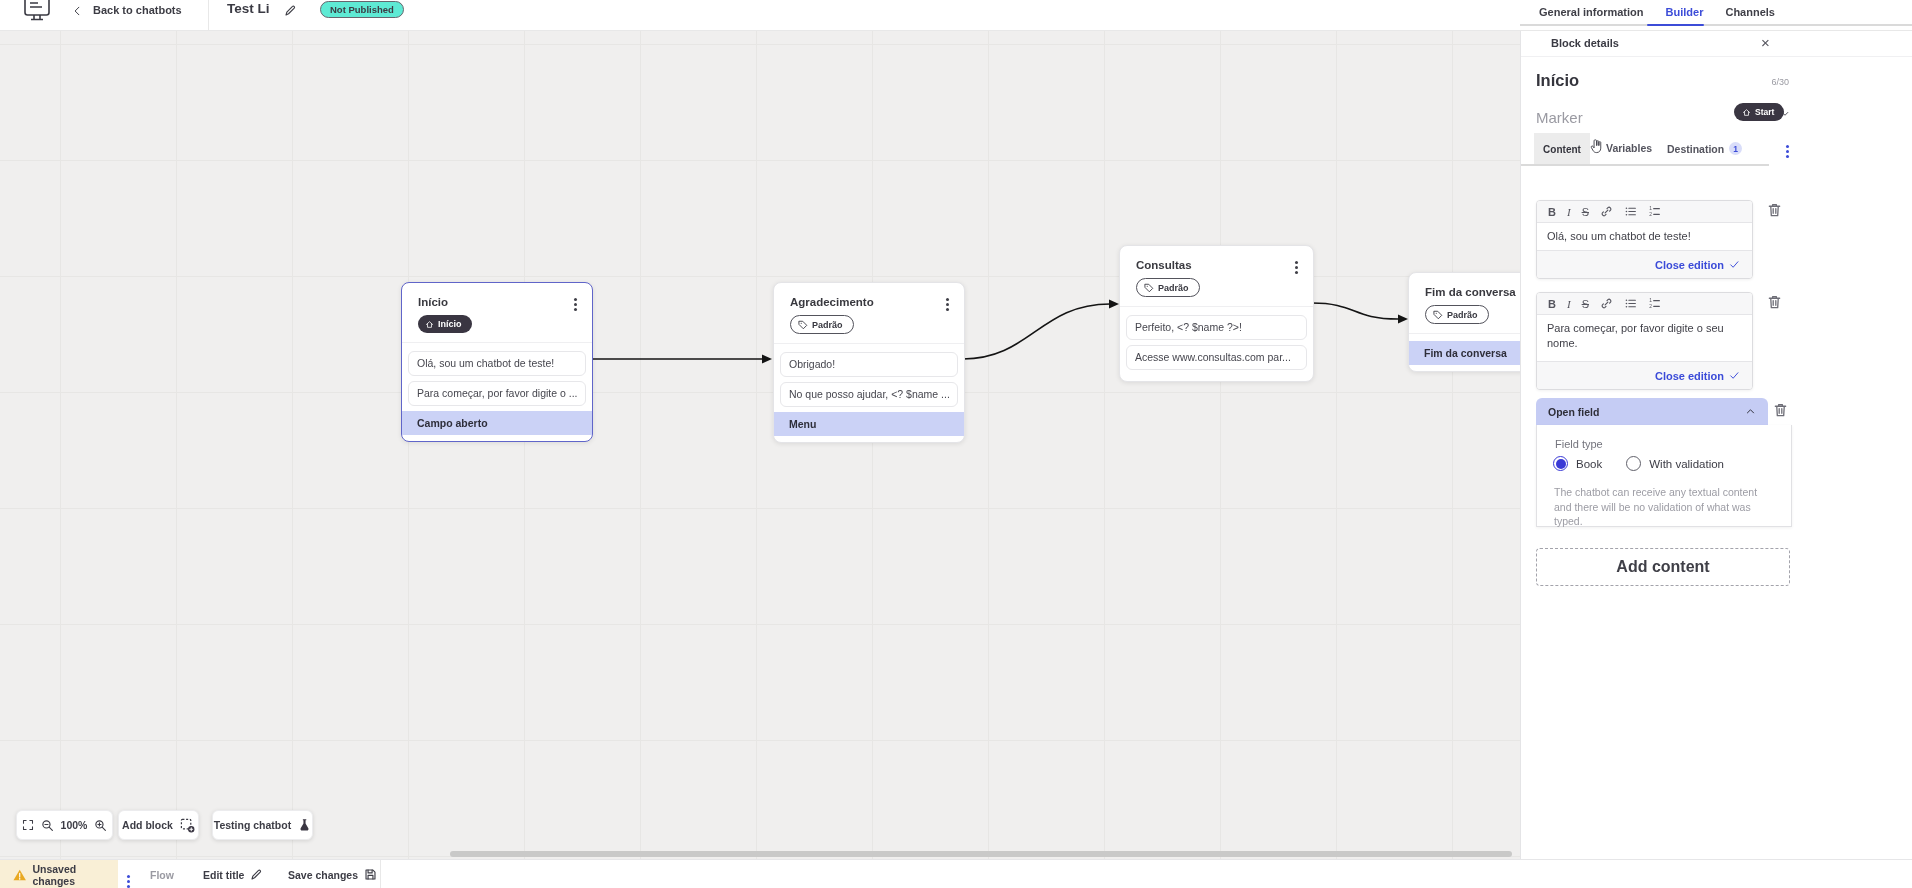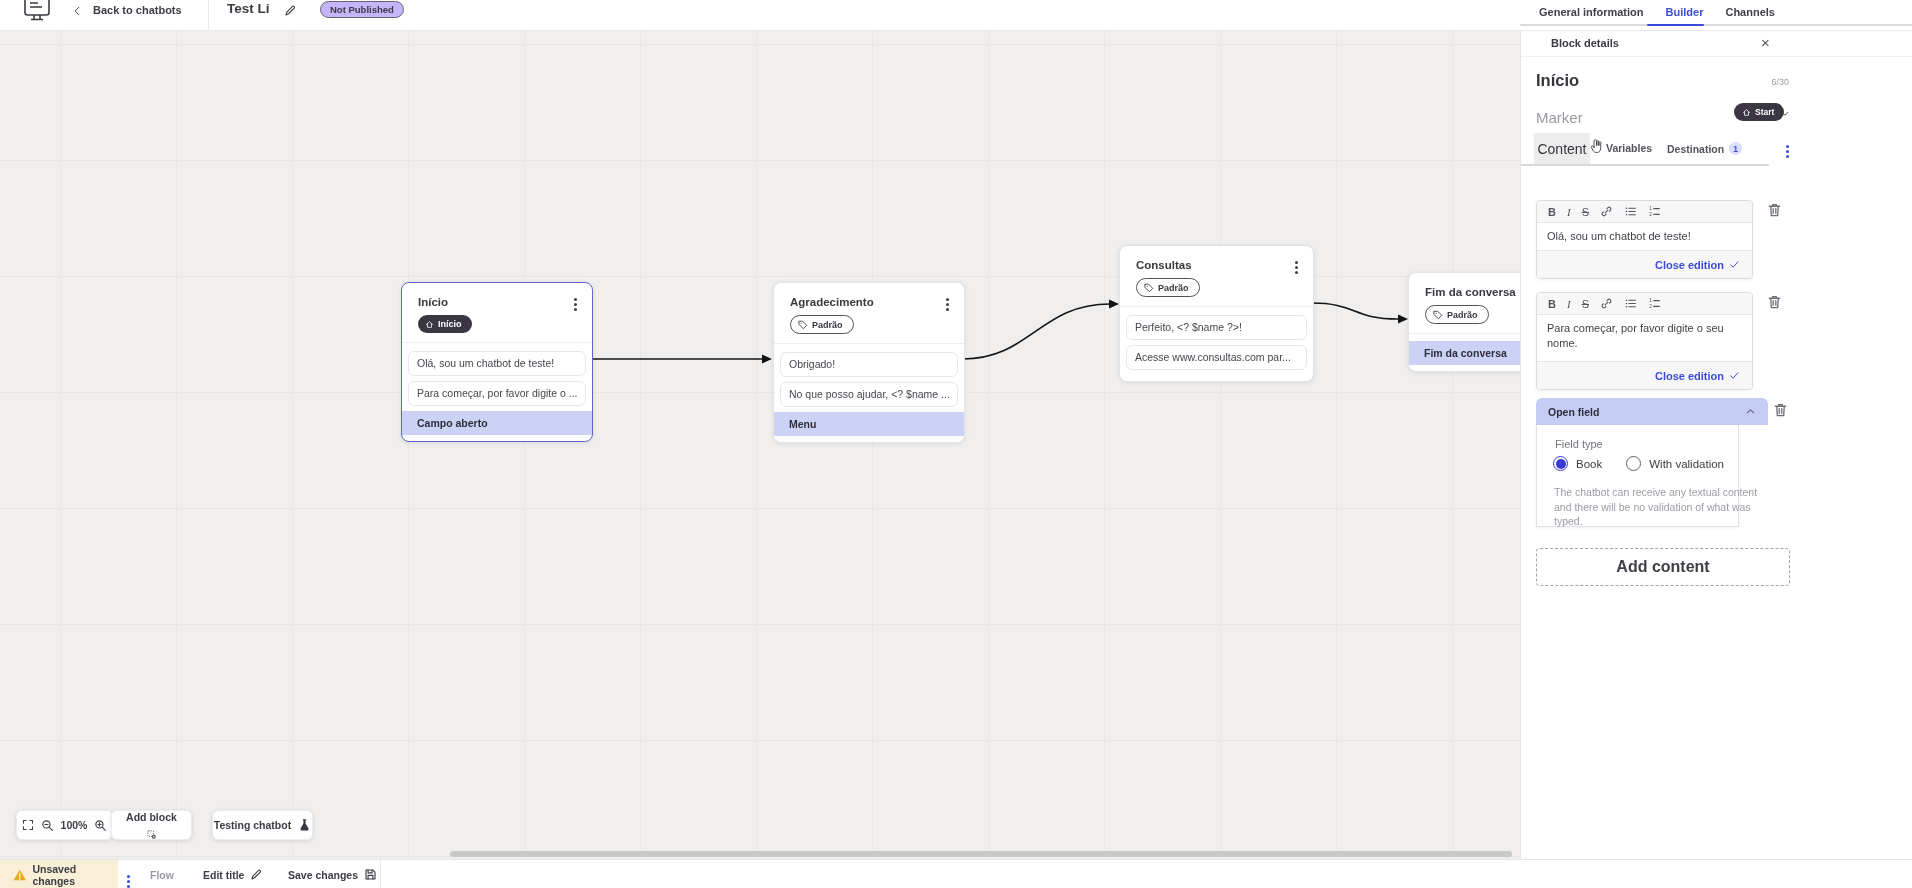--- a/index.html
+++ b/index.html
@@ -35,41 +35,41 @@
 
   
   .topbar{position:absolute;left:0;top:0;width:1912px;height:30px;background:#fff;border-bottom:1px solid #e8e8e8;z-index:20;text-align:right;}
   .logo{position:absolute;left:22px;top:-6px;color:#3a3a43;}
   .backchev{position:absolute;left:72px;top:4px;color:#3a3a43;}
   .backlbl{position:absolute;left:93px;top:4px;font-size:11px;font-weight:700;color:#3c3c44;}
   .tdiv{position:absolute;left:208px;top:0;width:1px;height:30px;background:#e8e8e8;}
   .doc-title{position:absolute;left:227px;top:1px;font-size:13.5px;font-weight:700;color:#3a3a43;}
   .pencil-top{position:absolute;left:284px;top:4px;color:#3f3f47;}
   .npub{position:absolute;left:320px;top:1px;height:15px;line-height:15px;border:1px solid #66666e;border-radius:9px;
-        padding:0 9px;font-size:9.5px;font-weight:600;color:#3c3c44;background:#c4b5fd;}
+        padding:0 9px;font-size:9.5px;font-weight:600;color:#3c3c44;background:#5eead4;}
   .toptabs{position:absolute;left:1539px;top:6px;display:flex;gap:22px;font-size:11px;font-weight:700;color:#3f3f47;}
   .toptab.active{color:#3c4cd8;}
   .tab-track{position:absolute;left:1520px;top:24px;width:392px;height:2px;background:#dadada;}
   .tab-track-blue{position:absolute;left:1647px;top:23.5px;width:57px;height:2.5px;background:#3c4cd8;border-radius:2px;}
 
   
   .panel{position:absolute;left:1520px;top:30px;width:392px;height:858px;background:#fff;
          border-left:1px solid #e4e4e6;z-index:10;}
   .pd{position:absolute;}
   .pd-head{left:0;top:0;width:392px;height:26px;border-bottom:1px solid #f0f0f2;}
   .pd-head .lbl{position:absolute;left:10px;top:7px;font-size:11px;font-weight:600;color:#3a3a43;margin-left:20px;}
   .pd-close{position:absolute;left:240px;top:2px;font-size:15px;color:#55555e;line-height:22px;}
   .pd-title{left:15px;top:41px;font-size:16.5px;font-weight:700;color:#35353d;}
   .pd-counter{left:228px;top:47px;width:40px;text-align:right;font-size:9px;color:#9a9aa2;}
   .pd-marker-lbl{left:15px;top:79px;font-size:15px;color:#9a9aa2;}
   .pd-start{left:213px;top:73px;display:inline-flex;align-items:center;gap:4px;background:#3a3642;color:#fff;
         border-radius:10px;padding:3px 10px 3px 8px;font-size:8.5px;font-weight:700;line-height:12px;}
   .pd-start-chev{left:259px;top:79px;color:#3a3a43;}
   .ptab-content{left:13px;top:103px;width:56px;height:32px;background:#ececec;display:flex;align-items:center;
-        justify-content:center;font-size:14px;font-weight:400;color:#35353d;}
+        justify-content:center;font-size:10px;font-weight:700;color:#35353d;}
   .ptab{font-size:10.5px;font-weight:600;color:#54545e;}
   .ptab-vars{left:85px;top:112px;}
   .ptab-dest{left:146px;top:112px;display:flex;gap:5px;align-items:center;}
   .pbadge{width:13px;height:13px;border-radius:50%;background:#d9ddf9;color:#3c4cd8;font-size:8.5px;font-weight:700;
         display:flex;align-items:center;justify-content:center;}
   .pdots{left:265px;top:113px;color:#3c4cd8;}
   .ptab-underline{left:0;top:134px;width:248px;height:1.5px;background:#dadada;}
 
   .edcard{left:15px;width:215px;border:1px solid #dcdcdf;border-radius:4px;background:#fff;
         box-shadow:0 1px 3px rgba(0,0,0,.06);overflow:hidden;}
@@ -79,21 +79,21 @@
   .tbI{font-size:11px;font-style:italic;font-family:"Liberation Serif",serif;}
   .tbS{font-size:11px;text-decoration:line-through;}
   .ed-text{padding:6px 10px;font-size:11px;line-height:15px;color:#3f3f47;background:#fff;}
   .ed-foot{height:27px;background:#f7f7f8;border-top:1px solid #e5e5e8;display:flex;justify-content:flex-end;
         align-items:center;gap:5px;padding:0 12px;color:#3b4bd8;font-weight:700;font-size:11px;}
   .trash{position:absolute;color:#6d6d76;}
 
   .of-head{left:15px;top:368px;width:232px;height:27px;background:#c5ccf4;border-radius:6px 6px 0 0;
         display:flex;align-items:center;justify-content:space-between;padding:0 12px;box-sizing:border-box;
         font-size:10.5px;font-weight:600;color:#2e2e38;}
-  .of-body{left:15px;top:395px;width:203px;height:102px;background:#fff;border:1px solid #e1e1e4;border-top:none;
+  .of-body{left:15px;top:395px;width:256px;height:102px;background:#fff;border:1px solid #e1e1e4;border-top:none;
         box-sizing:border-box;box-shadow:0 1px 3px rgba(0,0,0,.06);}
   .of-label{position:absolute;left:18px;top:13px;font-size:11px;color:#74747d;}
   .of-radios{position:absolute;left:16px;top:31px;display:flex;align-items:center;gap:8px;font-size:11.5px;color:#3c3c45;}
   .radio{width:15px;height:15px;border-radius:50%;border:1.5px solid #60606a;background:#fff;box-sizing:border-box;position:relative;}
   .radio.sel{border-color:#3a3ad6;}
   .radio.sel::after{content:"";position:absolute;inset:1.5px;border-radius:50%;background:#3a3ad6;}
   .of-desc{position:absolute;left:17px;top:60px;width:212px;font-size:10.5px;line-height:14.5px;color:#9c9ca4;}
   .addcontent{left:15px;top:518px;width:252px;height:36px;border:1.5px dashed #a3a3ab;border-radius:4px;
         display:flex;align-items:center;justify-content:center;font-size:16px;font-weight:600;color:#3f3f47;}
 
@@ -354,21 +354,21 @@
     <svg class="ico" width="13" height="13" viewBox="0 0 16 16">
         <circle cx="6.7" cy="6.7" r="4.4"></circle>
         <path d="M10 10l4 4M4.8 6.7h3.8"></path>
       </svg>
     <span>100%</span>
     <svg class="ico" width="13" height="13" viewBox="0 0 16 16">
         <circle cx="6.7" cy="6.7" r="4.4"></circle>
         <path d="M10 10l4 4M4.8 6.7h3.8M6.7 4.8v3.8"></path>
       </svg>
   </div>
-  <div class="fcard" style="left:111px;width:81px;flex-direction:column;">
+  <div class="fcard" style="left:118px;width:81px;">
     <span>Add block</span>
     <svg width="15" height="15" viewBox="0 0 16 16">
         <rect x="1.5" y="1.5" width="10" height="10" rx="1" fill="none" stroke="currentColor" stroke-width="1.3" stroke-dasharray="2.2 1.8"></rect>
         <circle cx="12" cy="12" r="3.4" fill="#3a3642" stroke="none"></circle>
         <path d="M12 10.5v3M10.5 12h3" stroke="#fff" stroke-width="1.1" stroke-linecap="round"></path>
       </svg>
   </div>
   <div class="fcard" style="left:212px;width:101px;">
     <span>Testing chatbot</span>
     <svg width="13" height="14" viewBox="0 0 16 17">

